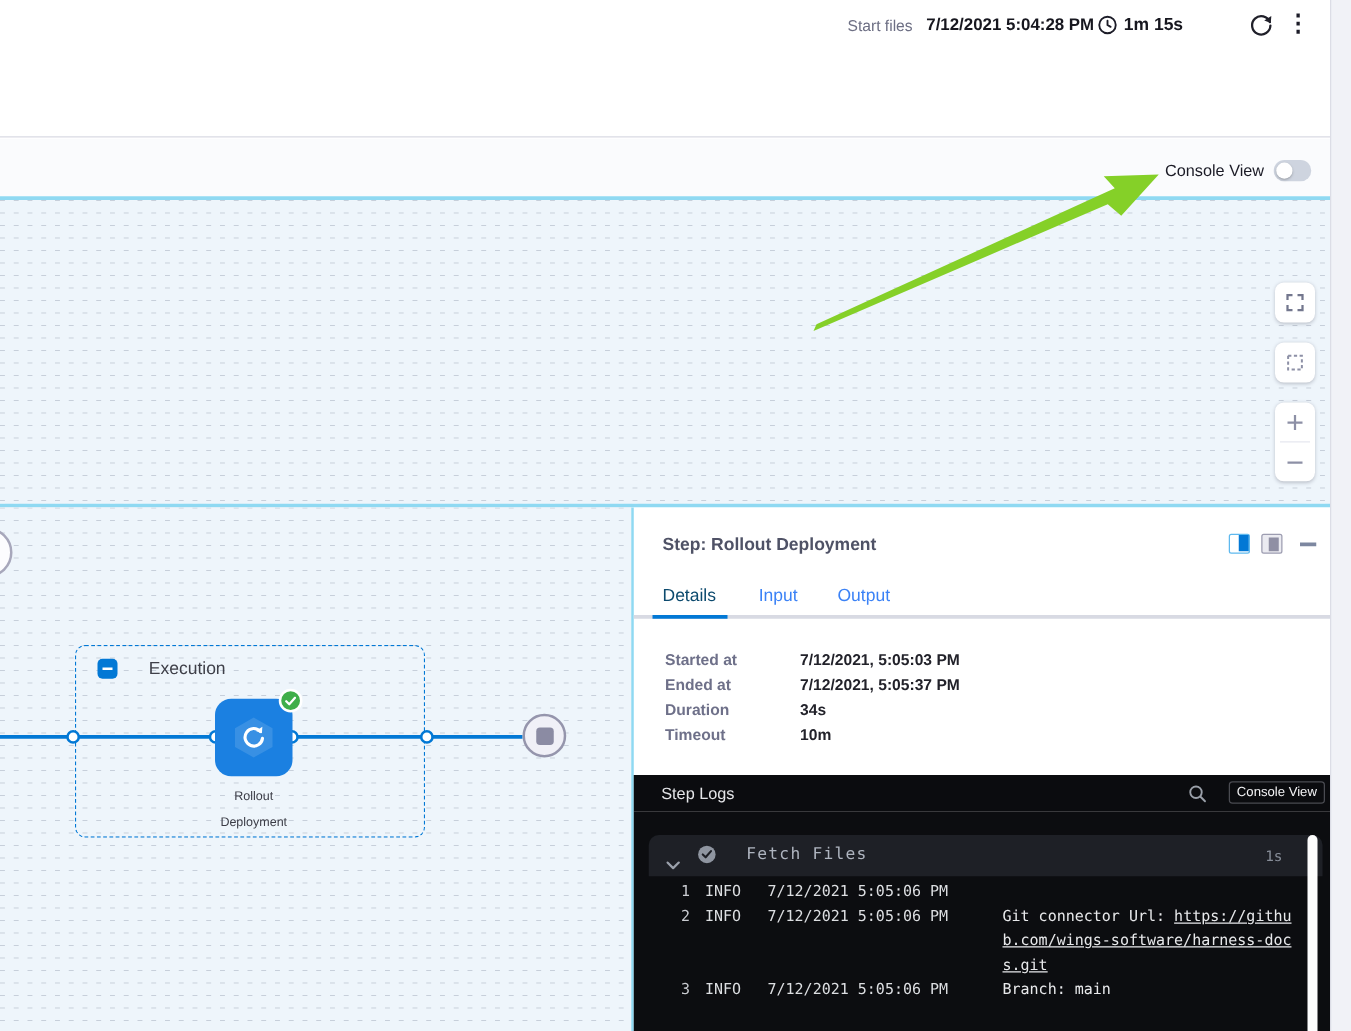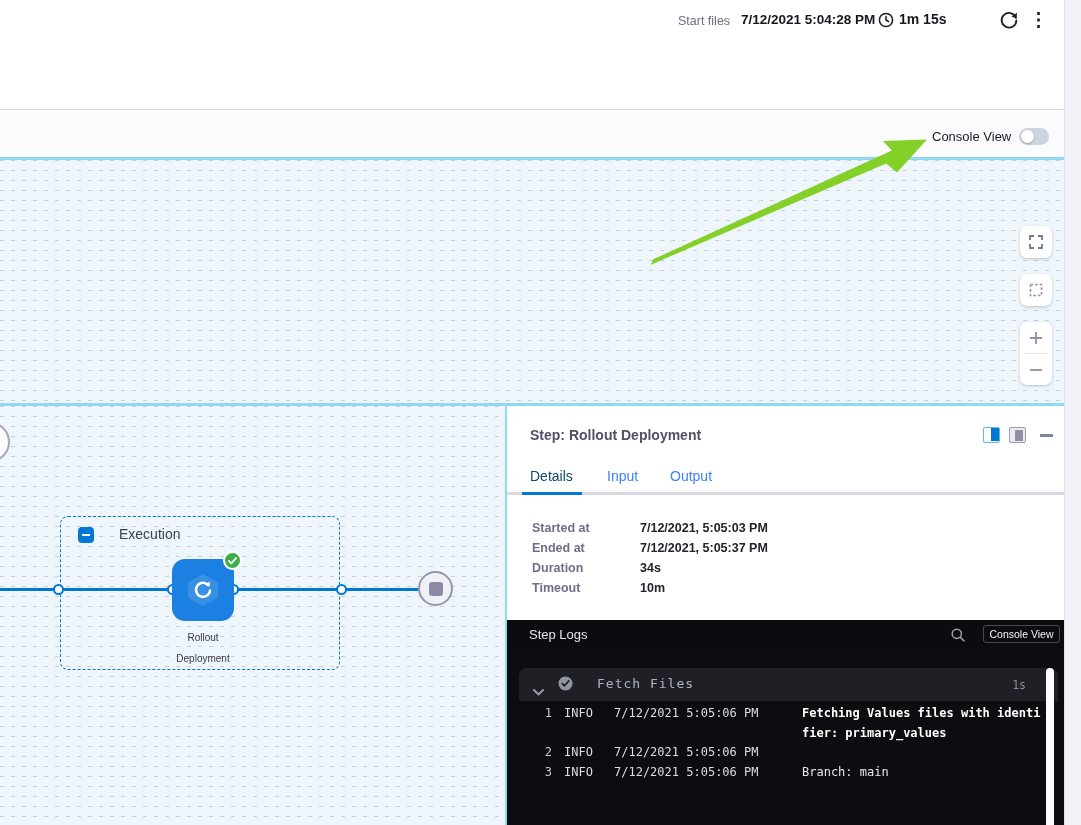--- a/index.html
+++ b/index.html
@@ -289,26 +289,26 @@
         </span>
         <span class="section-name">Fetch Files</span>
         <span class="section-dur">1s</span>
       </div>
 
       <div class="log-rows">
         <div class="log-row">
           <span class="ln">1</span>
           <span class="lvl">INFO</span>
           <span class="lt">7/12/2021 5:05:06 PM</span>
-          <span class="lmsg bold">Fetching Values files with identifier: primary_values</span>
         </div>
         <div class="log-row">
           <span class="ln">2</span>
           <span class="lvl">INFO</span>
           <span class="lt">7/12/2021 5:05:06 PM</span>
+          <span class="lmsg"><span>Git connector Url: </span><span class="log-link">https://github.com/wings-software/harness-docs.git</span></span>
         </div>
         <div class="log-row">
           <span class="ln">3</span>
           <span class="lvl">INFO</span>
           <span class="lt">7/12/2021 5:05:06 PM</span>
           <span class="lmsg">Branch: main</span>
         </div>
       </div>
 
       <div class="log-scrollbar"></div>

